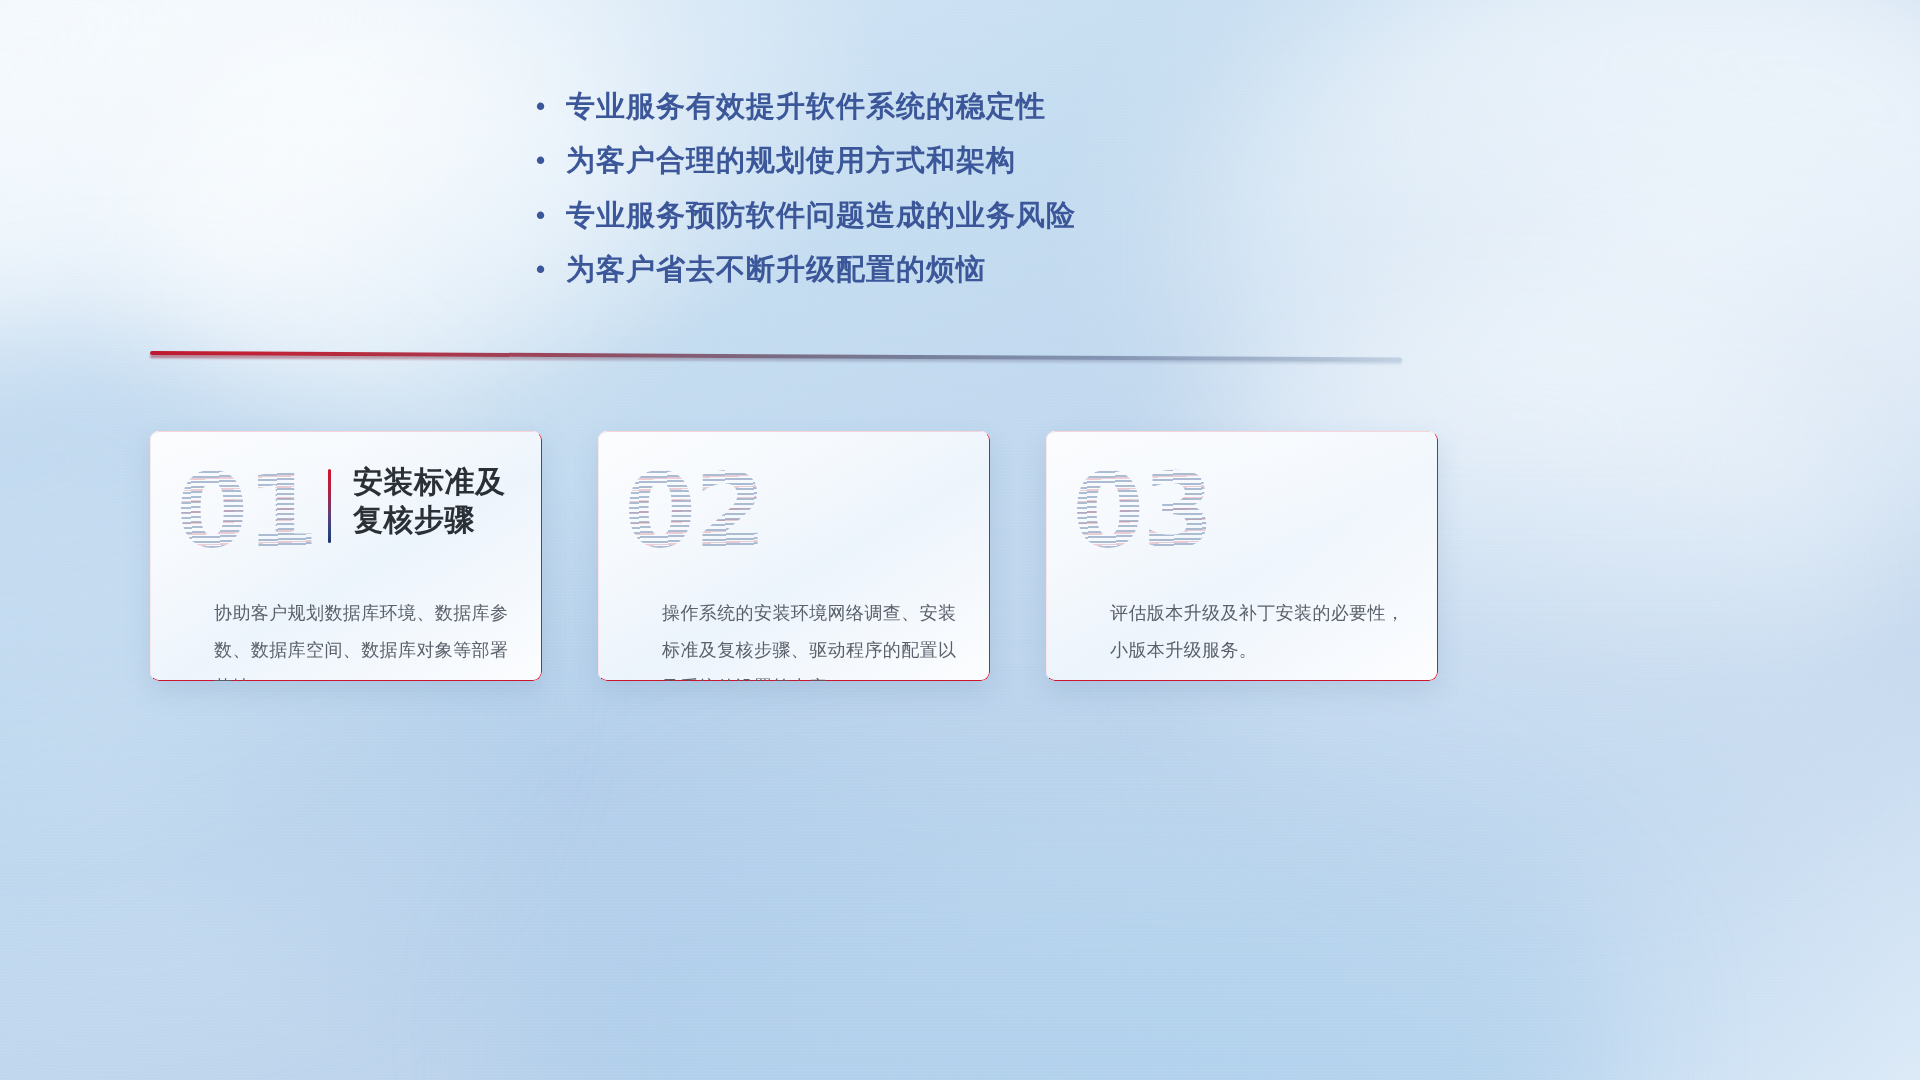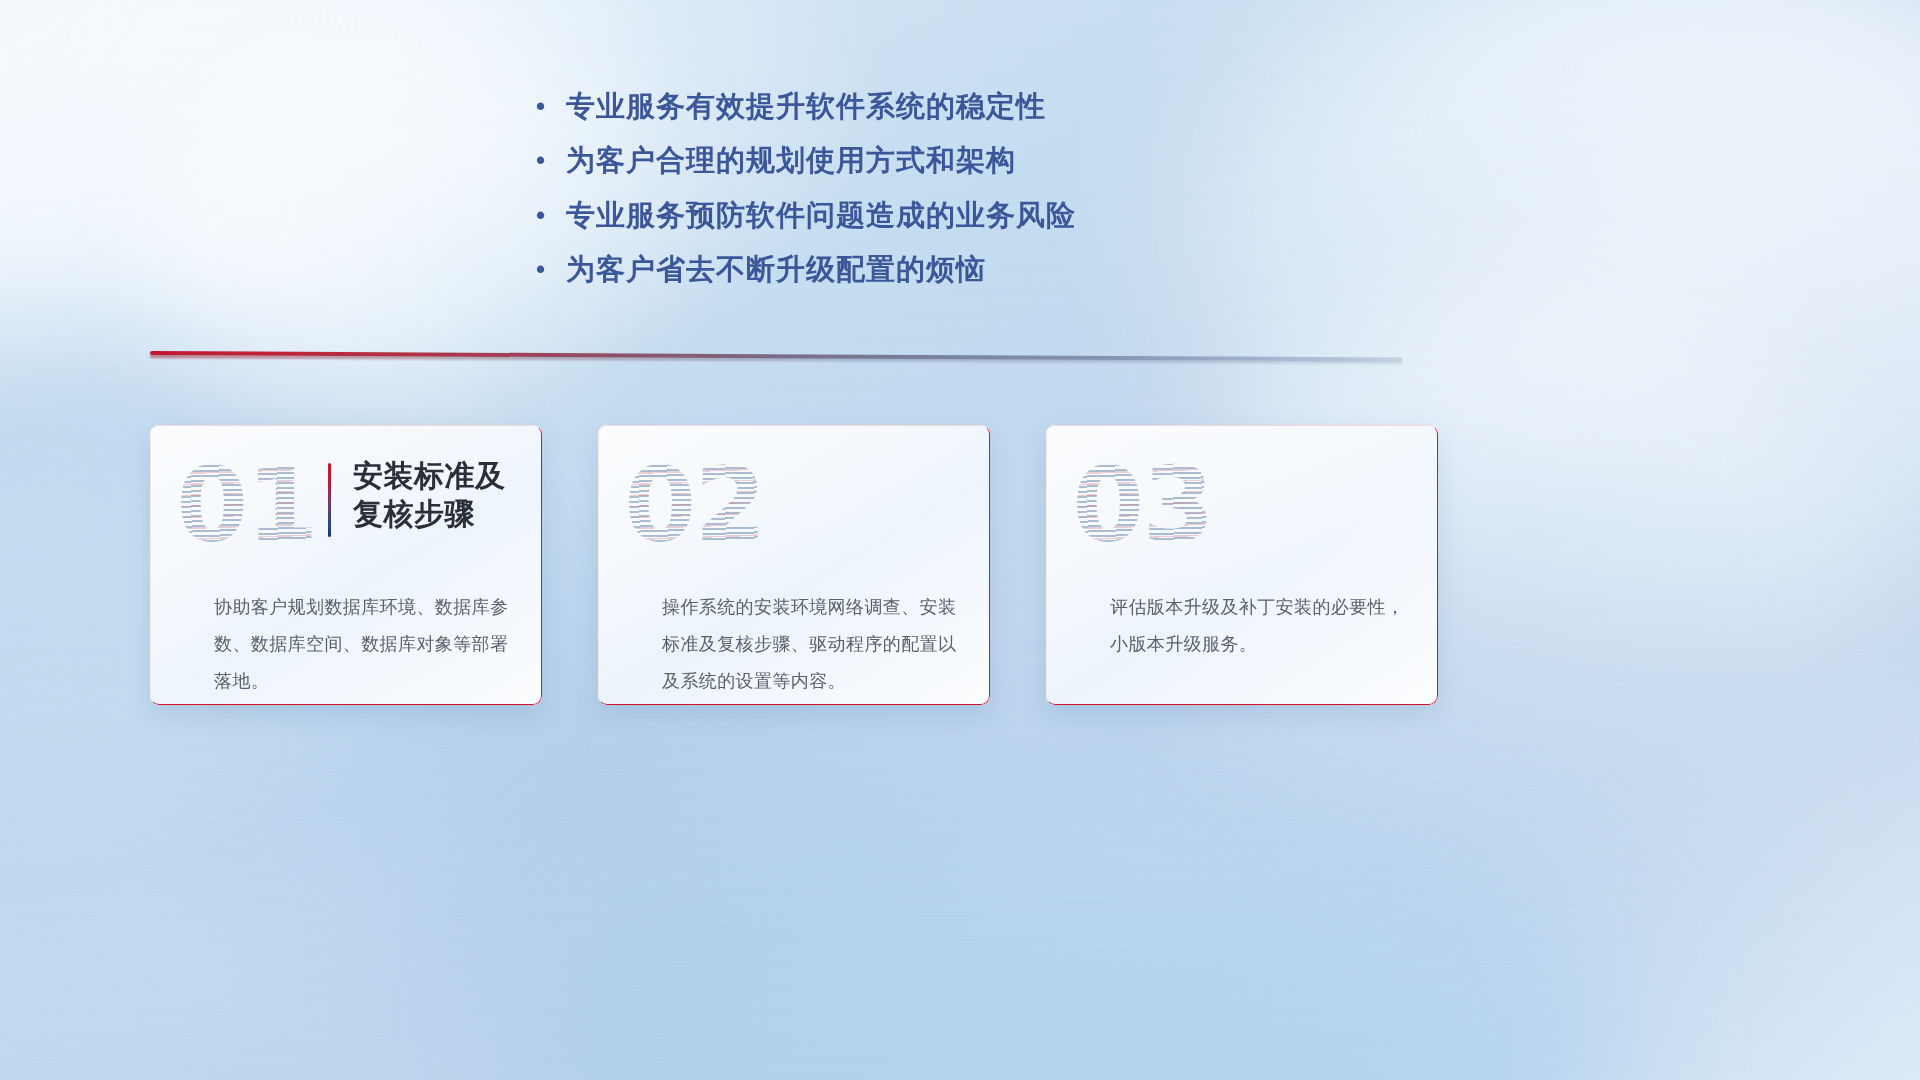--- a/index.html
+++ b/index.html
@@ -79,21 +79,21 @@
     position:absolute;left:0;top:6px;width:100%;height:3px;
     background:linear-gradient(90deg,
       rgba(160,30,50,.55) 0%, rgba(130,60,80,.40) 25%,
       rgba(120,120,150,.35) 55%, rgba(170,190,215,.28) 100%);
     border-radius:2px;filter:blur(1px);
   }
 
   
   #cards{position:absolute;left:150px;top:419px;width:1300px;height:325px;}
   .card{
-    position:absolute;top:6px;width:392px;height:280px;
+    position:absolute;top:12px;width:392px;height:250px;
     border-radius:9px;
     background:linear-gradient(150deg,
         rgba(255,255,255,.93) 0%,
         rgba(252,253,255,.90) 28%,
         rgba(244,249,254,.86) 55%,
         rgba(250,252,255,.92) 80%,
         rgba(255,255,255,.95) 100%);
     box-shadow:0 10px 26px rgba(90,120,160,.18), 0 1px 0 rgba(255,255,255,.9) inset;
     overflow:hidden;
   }

